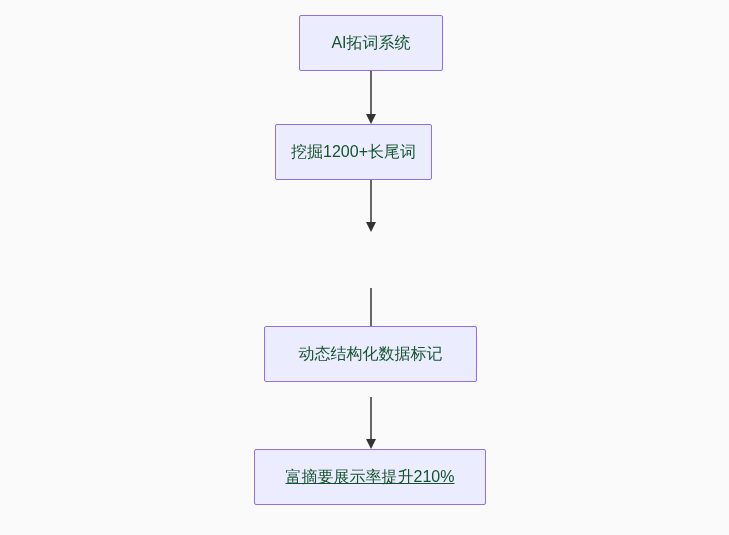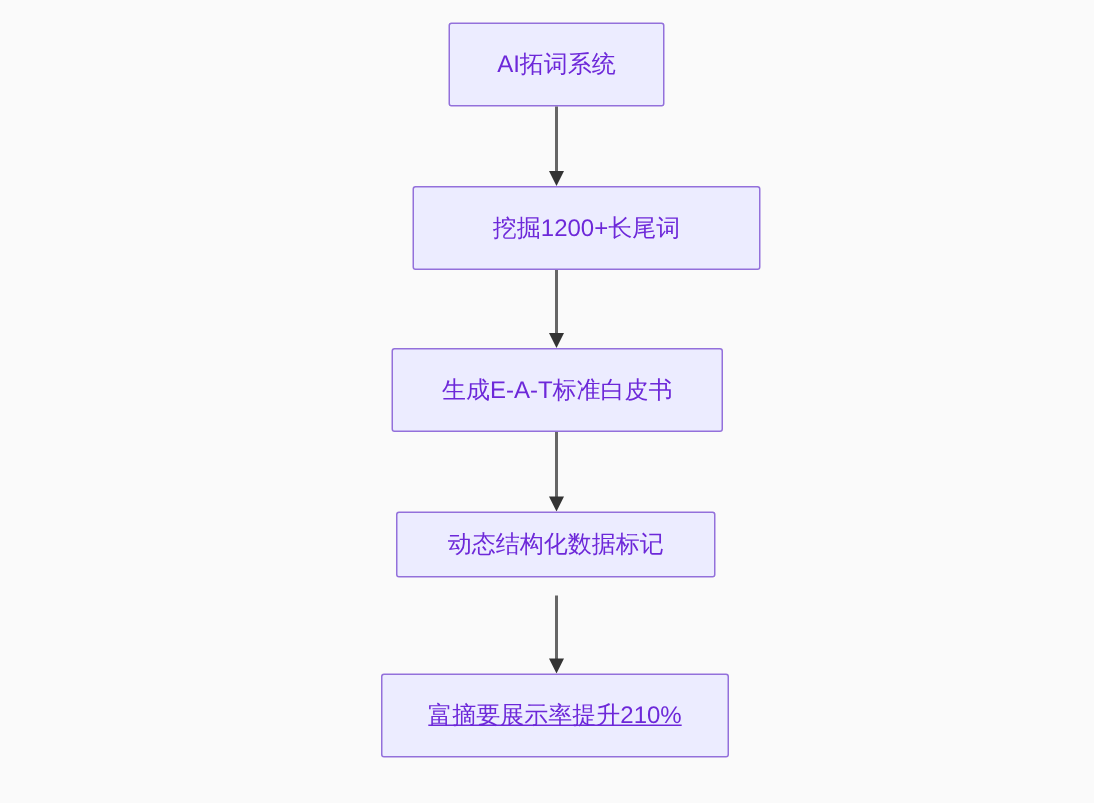--- a/index.html
+++ b/index.html
@@ -14,32 +14,32 @@
     height: 535px;
     background: #fafafa;
     overflow: hidden;
   }
   .node {
     position: absolute;
     box-sizing: border-box;
     background: #ececff;
     border: 1px solid #9370db;
     border-radius: 2px;
-    color: #6d28d9;
+    color: #14532d;
     font-size: 16px;
     display: flex;
     align-items: center;
     justify-content: center;
     text-align: center;
     white-space: nowrap;
   }
   .node-0 { left: 299px; top: 15px;  width: 144px; height: 56px; }
-  .node-1 { left: 275px; top: 124px; width: 232px; height: 56px; }
+  .node-1 { left: 275px; top: 124px; width: 157px; height: 56px; }
   .node-2 { left: 261px; top: 232px; width: 221px; height: 56px; }
-  .node-3 { left: 264px; top: 341px; width: 213px; height: 44px; }
+  .node-3 { left: 264px; top: 326px; width: 213px; height: 56px; }
   .node-4 { left: 254px; top: 449px; width: 232px; height: 56px; text-decoration: underline; }
 
   .edge {
     position: absolute;
     left: 366px;
     width: 10px;
   }
   .edge-0 { top: 71px;  height: 53px; }
   .edge-1 { top: 180px; height: 52px; }
   .edge-2 { top: 288px; height: 53px; }
@@ -79,23 +79,20 @@
 
   <div class="node node-1">
     <span>挖掘1200+长尾词</span>
   </div>
 
   <div class="edge edge-1">
     <div class="line"></div>
     <div class="head"></div>
   </div>
 
-  <div class="node node-2">
-    <span>生成E-A-T标准白皮书</span>
-  </div>
 
   <div class="edge edge-2">
     <div class="line"></div>
     <div class="head"></div>
   </div>
 
   <div class="node node-3">
     <span>动态结构化数据标记</span>
   </div>
 

